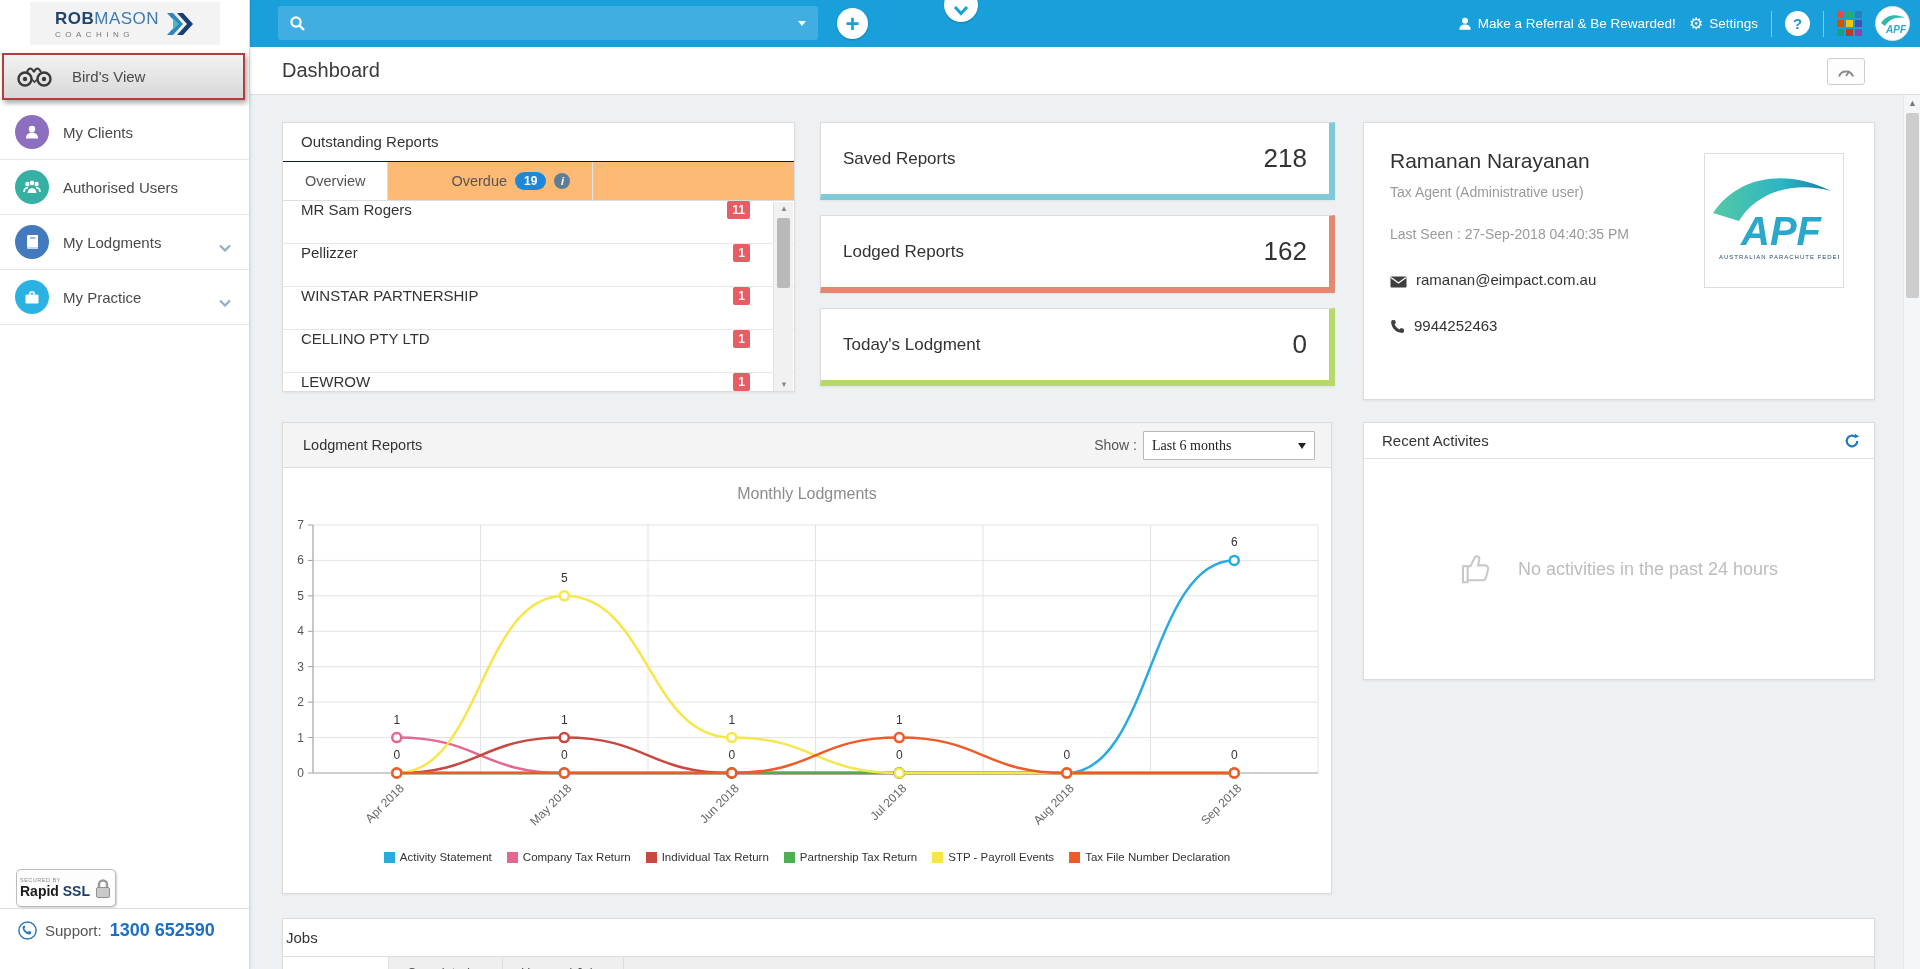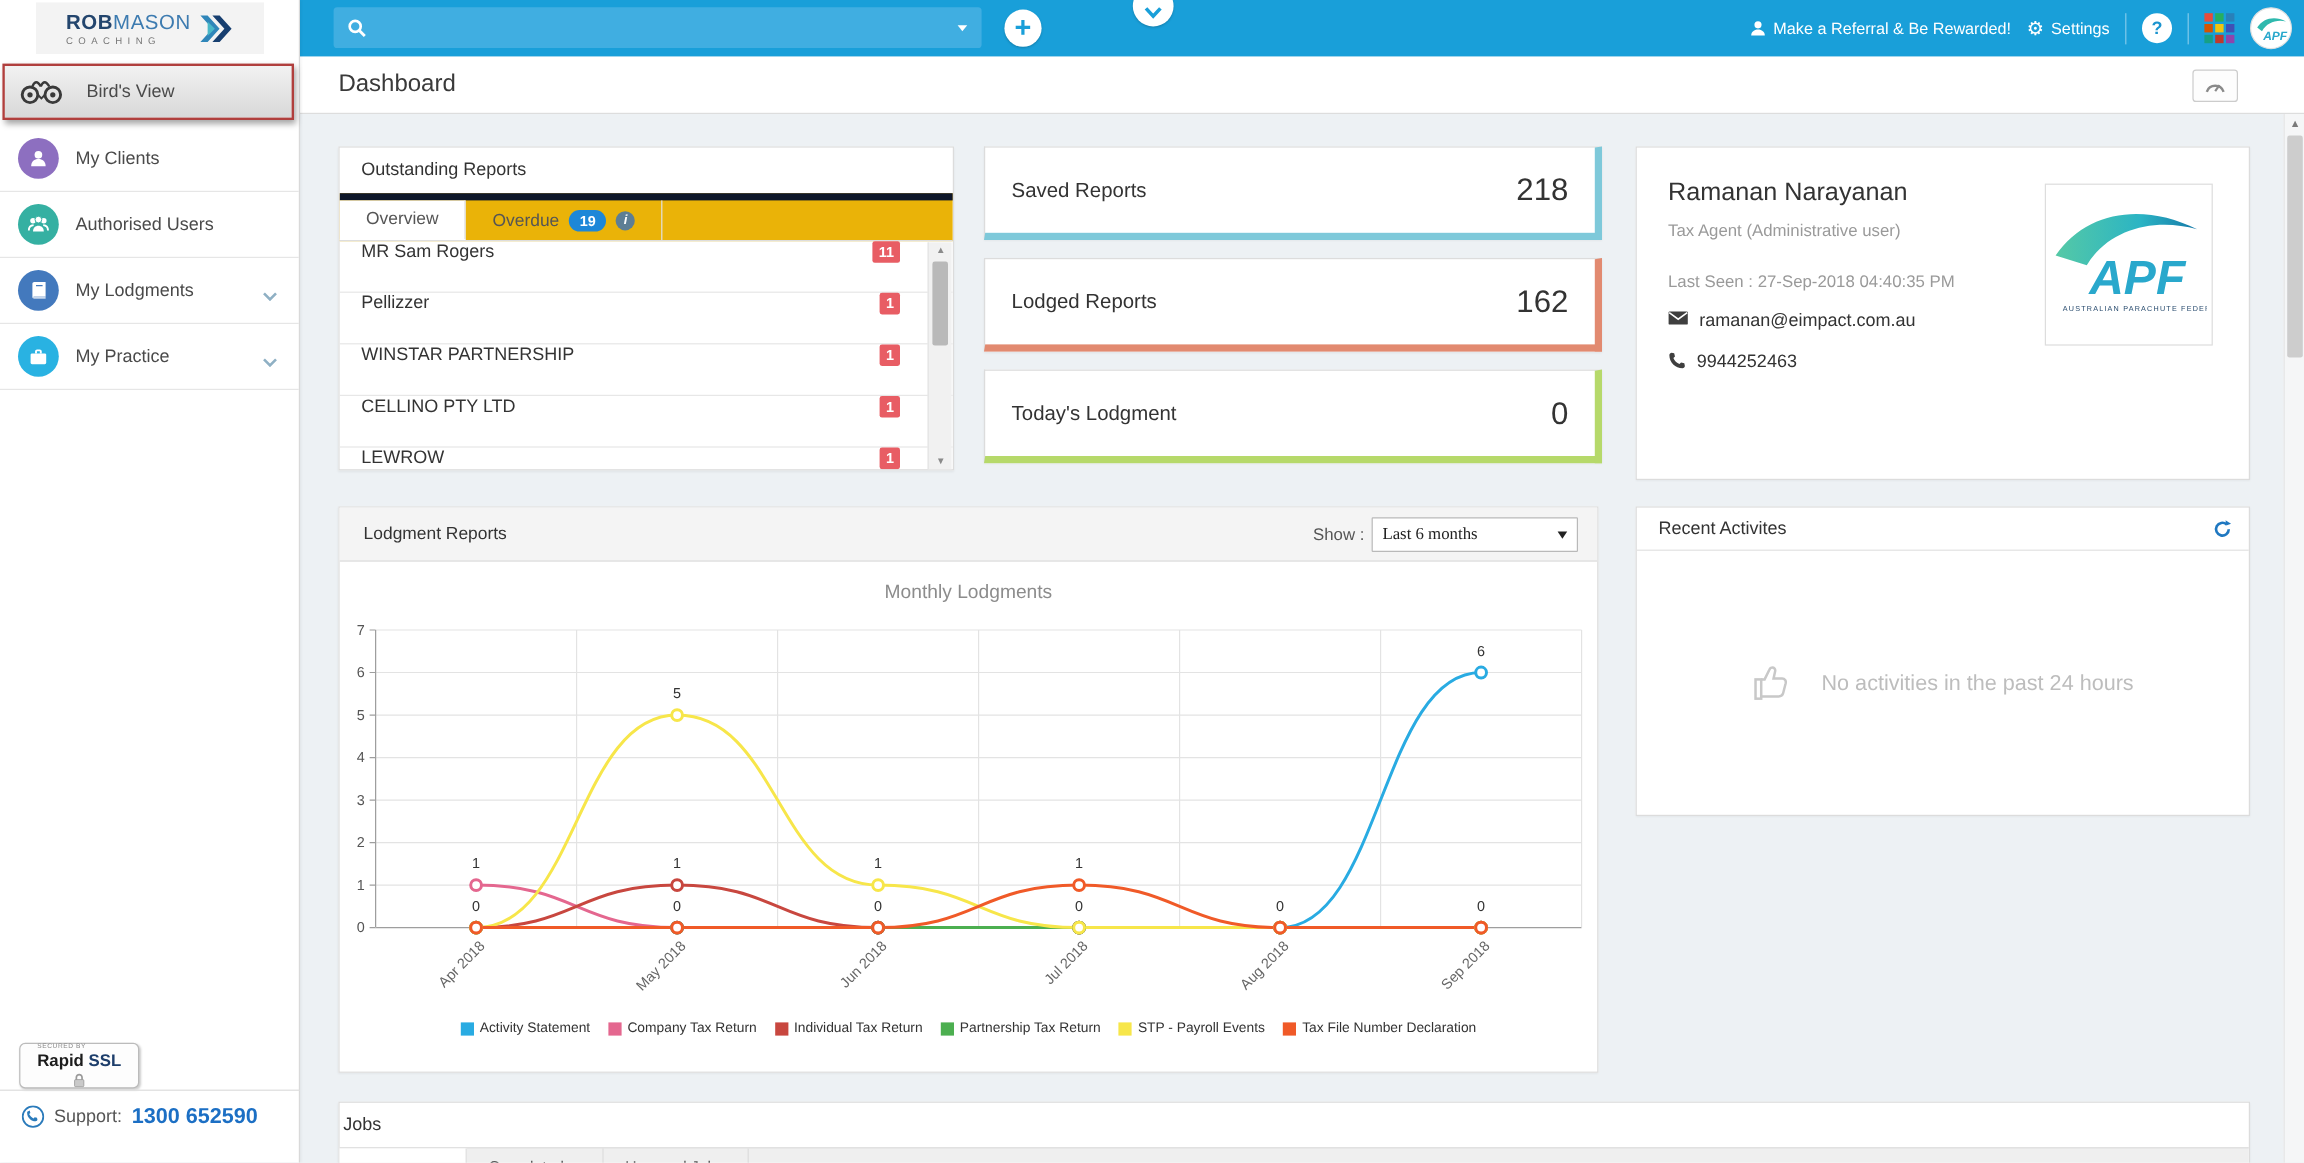--- a/index.html
+++ b/index.html
@@ -23,21 +23,21 @@
   .nav-item.active { height:47px; margin:3px 4px 5px 2px; border:2px solid #b03f3d;
     background:linear-gradient(#f2f2f2,#d8d8d8); box-shadow:2px 3px 5px rgba(0,0,0,.35); }
   .nav-icon-circle { width:34px; height:34px; border-radius:50%; margin-left:15px;
     display:flex; align-items:center; justify-content:center; flex:none; }
   .nav-label { margin-left:14px; font-size:15px; color:#4a4a4a; }
   .nav-chev { position:absolute; right:18px; top:50%; margin-top:-4px; }
   .owl-wrap { margin-left:10px; width:44px; display:flex; justify-content:center; }
 
   .ssl-badge { position:absolute; left:16px; top:869px; width:100px; height:38px; background:#fdfdfd;
     border:1px solid #bbb; border-radius:5px; box-shadow:1px 1px 2px rgba(0,0,0,.2);
-    display:flex; align-items:center; justify-content:center; gap:4px;flex-direction:column; }
+    display:flex; align-items:center; justify-content:center; gap:4px; }
   .ssl-text { line-height:1; }
   .ssl-secured { font-size:5.5px; color:#888; letter-spacing:.5px; }
   .ssl-brand { font-size:14px; font-weight:bold; }
   .ssl-brand .r1 { color:#1c1c1c; } .ssl-brand .r2 { color:#1d3e6b; }
   .sidebar-divider { position:absolute; left:0; top:908px; width:250px; border-top:1px solid #ddd; }
   .support-row { position:absolute; left:18px; top:920px; display:flex; align-items:center; gap:8px; }
   .support-label { font-size:15px; color:#555; }
   .support-phone { font-size:18px; color:#1c6fc4; font-weight:bold; }
 
   
@@ -72,21 +72,21 @@
   .page-title { margin-left:32px; font-size:20px; color:#3a3a3a; }
   .hdr-btn { position:absolute; right:55px; top:11px; width:38px; height:27px; border:1px solid #ccc;
     border-radius:3px; background:#fdfdfd; display:flex; align-items:center; justify-content:center; cursor:pointer; }
 
   
   .card { position:absolute; background:#fff; border:1px solid #dcdcdc; box-shadow:0 1px 2px rgba(0,0,0,.06); }
 
   
   .card-outstanding { left:282px; top:122px; width:513px; height:270px; overflow:hidden; }
   .or-header { height:38px; line-height:38px; padding-left:18px; font-size:15px; color:#333; }
-  .or-tabs { height:40px; background:#eab308; border-top:6px solid #0f172a; border-bottom:1px solid #ddd; display:flex; }
+  .or-tabs { height:40px; background:#fdba74; border-top:1px solid #0f172a; border-bottom:1px solid #ddd; display:flex;gap:41px; }
   .or-tab { height:100%; display:flex; align-items:center; padding:0 22px; font-size:14.5px; color:#555;
     cursor:pointer; gap:8px; }
   .or-tab.active { background:#fff; border-right:1px solid #ddd; border-bottom:1px solid #fff; margin-bottom:-1px; }
   .or-tab.inactive { border-right:1px solid #e2e2e2; }
   .pill-badge { background:#1d87d8; color:#fff; font-size:12px; font-weight:bold; padding:2px 9px;
     border-radius:10px; }
   .info-circle { width:16px; height:16px; border-radius:50%; background:#5d7e95; color:#fff; font-size:11px;
     font-weight:bold; display:flex; align-items:center; justify-content:center; font-style:italic; }
   .or-list { position:relative; }
   .or-row { height:43px; border-bottom:1px solid #e7e7e7; display:flex; align-items:flex-start;
@@ -104,21 +104,21 @@
   .stat-card { left:820px; width:515px; height:78px; display:flex; align-items:center;
     justify-content:space-between; padding:12px 22px; }
   .stat-label { font-size:17px; color:#333; }
   .stat-value { font-size:26px; color:#333; }
 
   
   .card-profile { left:1363px; top:122px; width:512px; height:278px; padding:26px 0 0 26px; }
   .pf-name { font-size:21px; color:#333; }
   .pf-role { font-size:14px; color:#9a9a9a; margin-top:11px; }
   .pf-seen { font-size:14px; color:#9a9a9a; margin-top:26px; }
-  .pf-row { display:flex; align-items:flex-start; gap:9px; margin-top:17px; font-size:15px; color:#333; }
+  .pf-row { display:flex; align-items:flex-end; gap:9px; margin-top:29px; font-size:15px; color:#333; }
   .pf-logo { position:absolute; right:30px; top:30px; width:140px; height:135px; border:1px solid #ddd;
     display:flex; align-items:center; justify-content:center; background:#fff; }
 
   
   .card-chart { left:282px; top:422px; width:1050px; height:472px; }
   .ch-header { height:45px; background:#f4f4f4; border-bottom:1px solid #ddd; display:flex;
     align-items:center; padding:0 16px 0 20px; }
   .ch-title { font-size:14.5px; color:#333; flex:1; }
   .ch-show-label { font-size:14px; color:#555; margin-right:6px; }
   .select-wrap { position:relative; }

